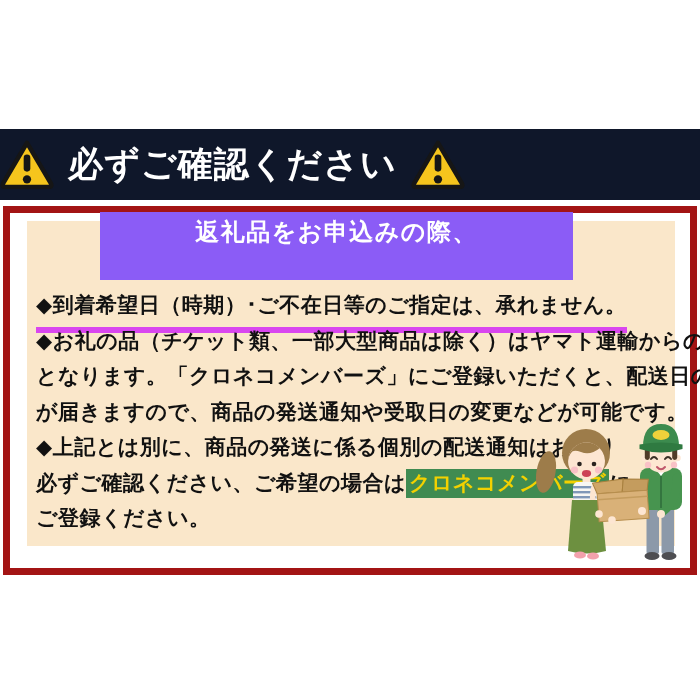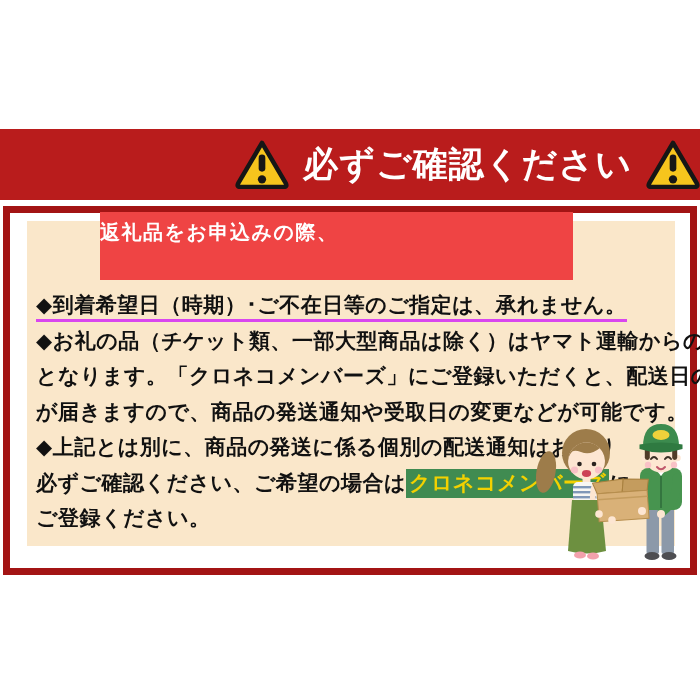--- a/index.html
+++ b/index.html
@@ -4,51 +4,51 @@
 <style>
   html,body { margin:0; padding:0; background:#ffffff; }
   .canvas {
     position:relative; width:700px; height:700px; background:#ffffff;
     overflow:hidden;
     font-family:"DejaVu Sans","Liberation Sans",sans-serif;
   }
   
   .title-band {
     position:absolute; left:0; top:129px; width:700px; height:71px;
-    background:#b91c1c; display:flex; align-items:center; justify-content:flex-end; gap:14px;
+    background:#0f172a; display:flex; align-items:center; justify-content:flex-start; gap:14px;
   }
   .title-text {
     color:#ffffff; font-size:35px; font-weight:bold; letter-spacing:1px;
     white-space:nowrap; line-height:1;
   }
   .warn-icon { display:block; }
   
   .frame {
     position:absolute; left:3px; top:206px; width:694px; height:369px;
     box-sizing:border-box; border:7px solid #a31414; background:#ffffff;
   }
   .panel {
     position:absolute; left:27px; top:221px; width:648px; height:325px;
     background:#fae7ca;
   }
   
   .notice {
     position:absolute; left:100px; top:212px; width:473px; height:68px;
-    background:#ef4444; color:#ffffff; font-weight:bold; font-size:20px;
-    letter-spacing:1.5px; box-sizing:border-box;
+    background:#8b5cf6; color:#ffffff; font-weight:bold; font-size:24px;
+    letter-spacing:1.5px; text-align:center; box-sizing:border-box;
     padding-top:7px; line-height:27px;
   }
   .notice div { white-space:nowrap; }
   
   .body-copy {
     position:absolute; left:36px; top:288px; color:#111111;
     font-size:21px; font-weight:bold; letter-spacing:0.5px;
   }
   .body-copy .line { height:35.5px; line-height:35.5px; white-space:nowrap; }
-  .u { border-bottom:3px solid #d946ef; padding-bottom:2px; }
+  .u { border-bottom:6px solid #d946ef; padding-bottom:10px; }
   .hl { background:#408b51; color:#f3d100; padding:2px 3px 3px; }
   
   .illu { position:absolute; left:530px; top:408px; }
 </style>
 </head>
 <body>
 
 <div class="canvas">
 
   <div class="title-band">

